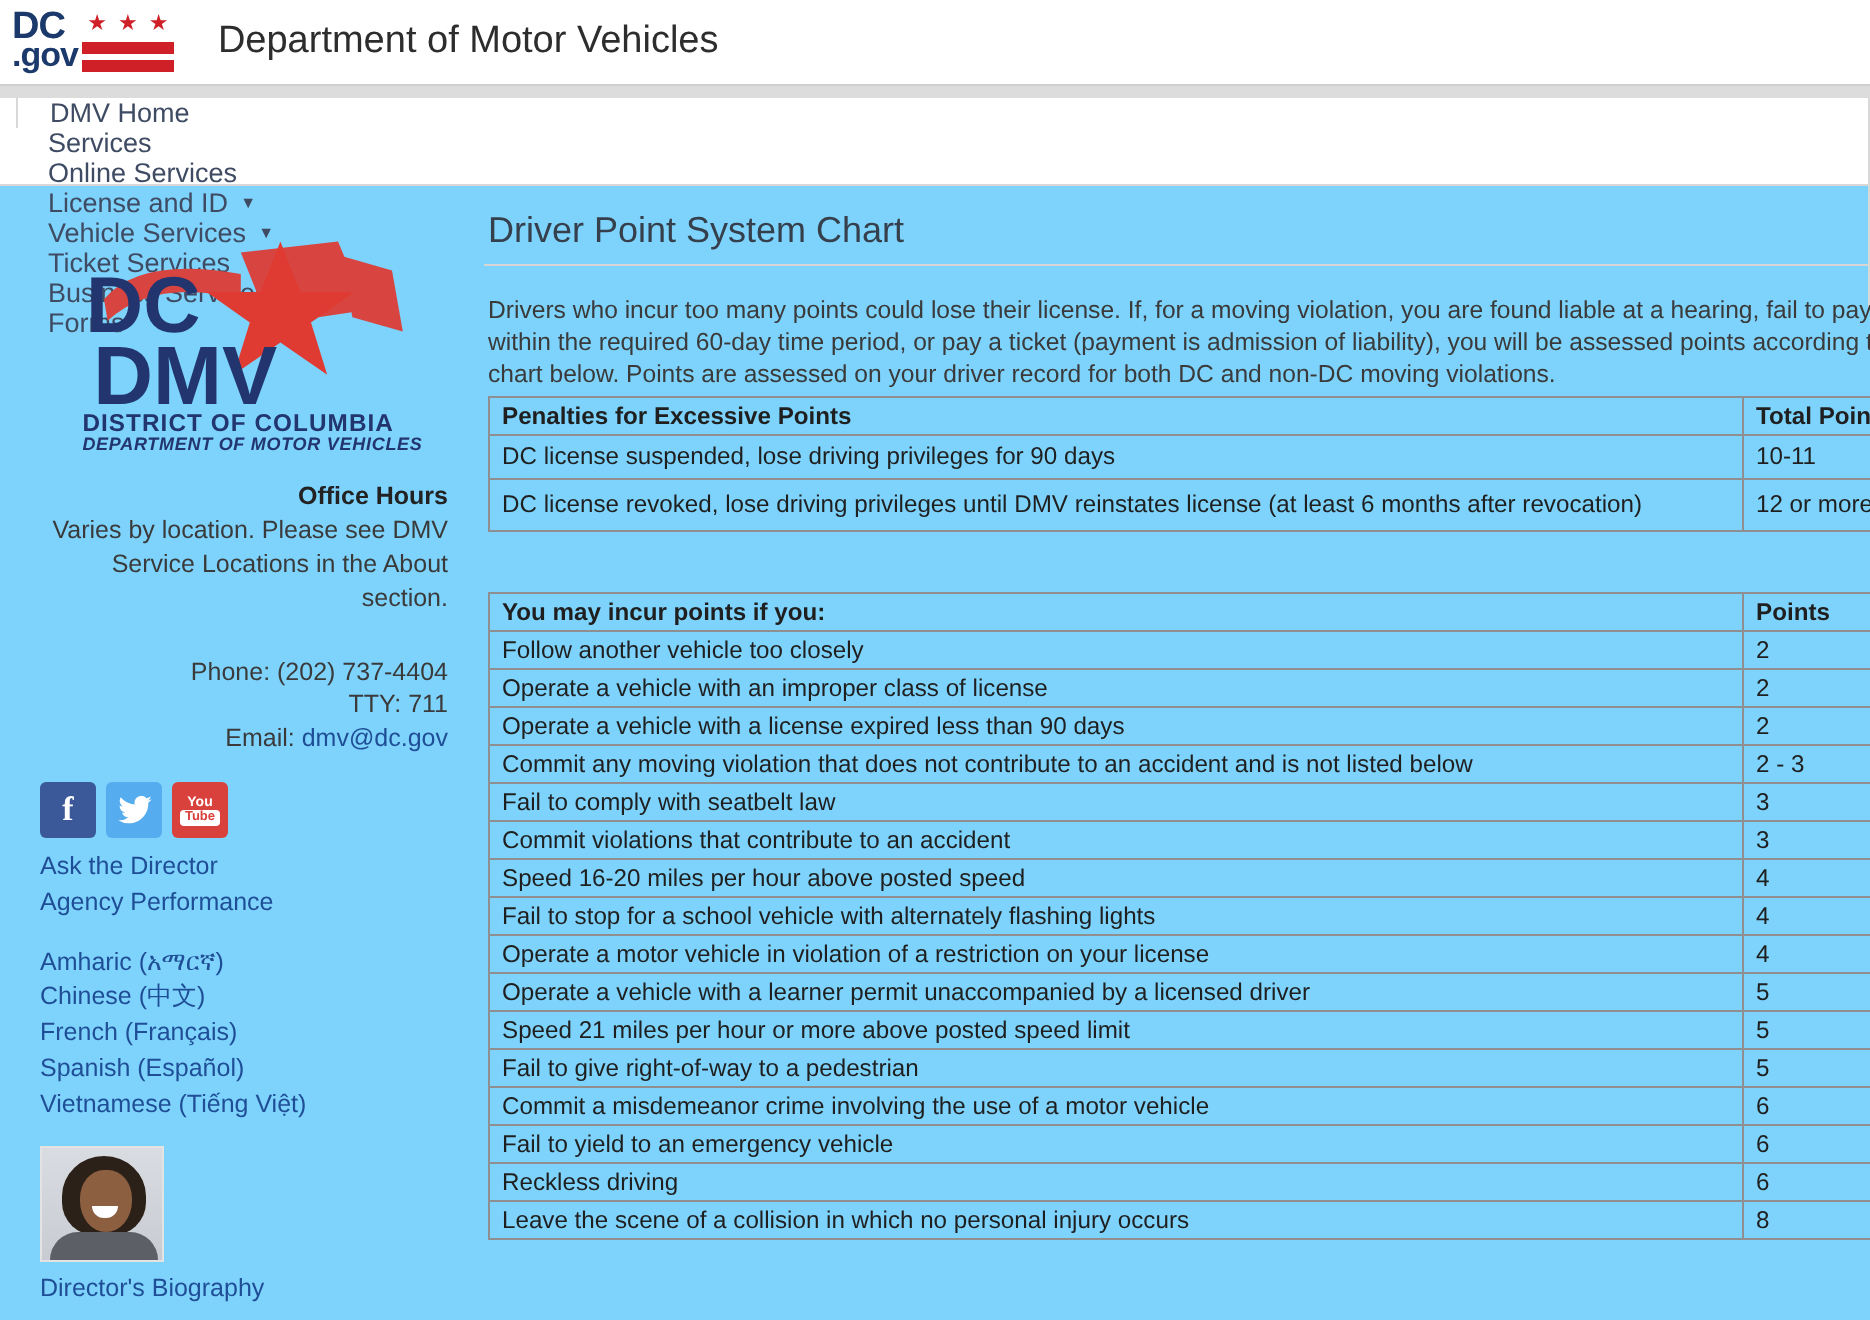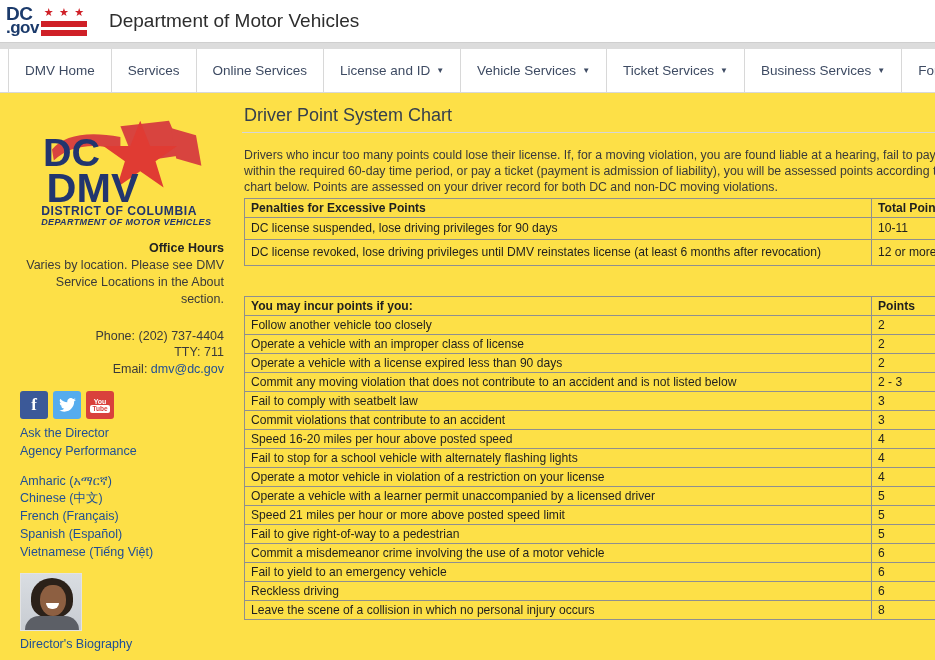--- a/index.html
+++ b/index.html
@@ -3,21 +3,21 @@
 <meta charset="utf-8">
 <style>
   * { box-sizing: border-box; }
   html, body {
     margin: 0; padding: 0;
     width: 935px; height: 660px;
     background: #ffffff;
     font-family: "Liberation Sans", sans-serif;
     overflow: hidden;
   }
-  #page { position: relative; width: 935px; height: 660px; background:#fde047; }
+  #page { position: relative; width: 935px; height: 660px; background:#7dd3fc; }
 
   
   #header {
     position: relative;
     height: 42px;
     background: #ffffff;
     display: flex;
     align-items: center;
     padding-left: 6px;
   }
@@ -64,20 +64,21 @@
   }
 
   
   #navbar {
     height: 44px;
     display: flex;
     align-items: stretch;
     background: #ffffff;
     border-bottom: 1px solid #d8d8d8;
     padding-left: 8px;
+    flex-direction: column;
   }
   .nav-item {
     display: flex;
     align-items: center;
     padding: 0 16px;
     font-size: 13.5px;
     color: #3e4b63;
     border-right: 1px solid #d8d8d8;
     white-space: nowrap;
     cursor: pointer;

